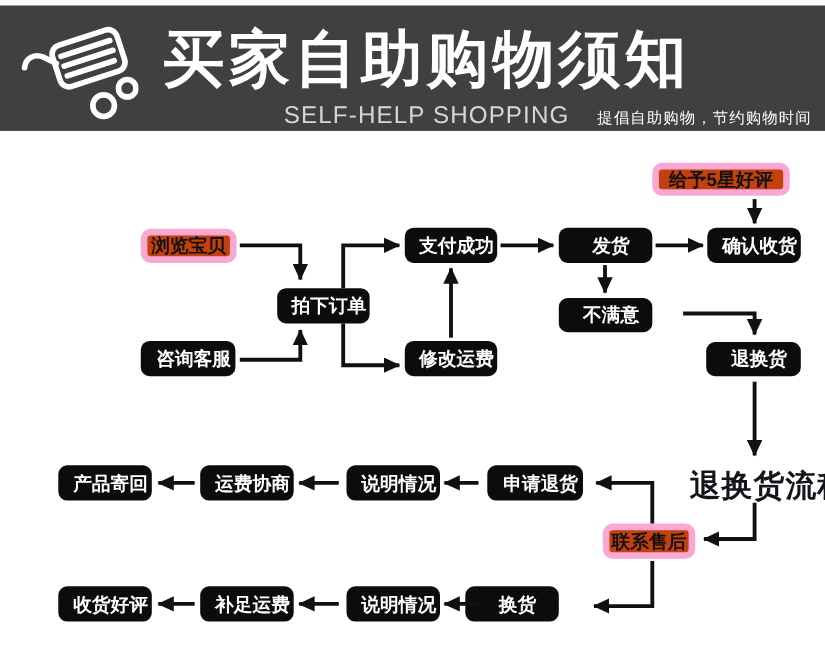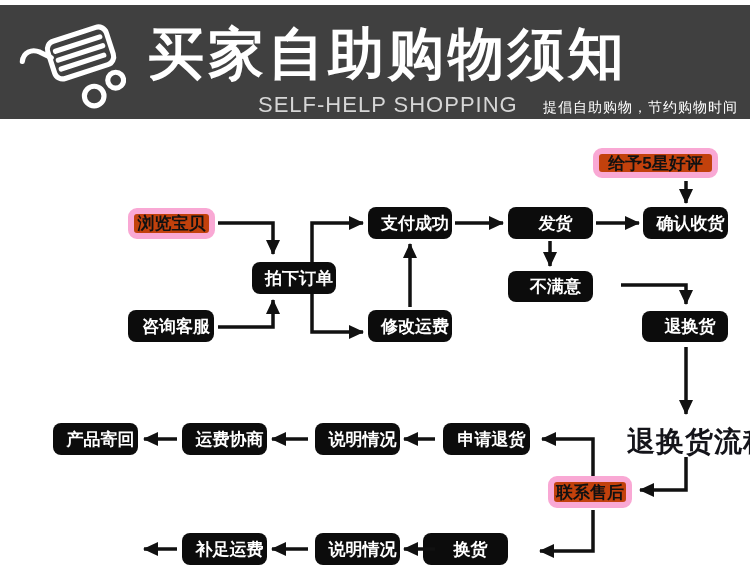--- a/index.html
+++ b/index.html
@@ -91,20 +91,21 @@
   <div class="node solid" style="left:642px;top:311px;width:86px;height:31px">退换货</div>
 
   <div class="node solid" style="left:443px;top:423px;width:87px;height:32px">申请退货</div>
   <div class="node solid" style="left:315px;top:423px;width:85px;height:32px">说明情况</div>
   <div class="node solid" style="left:182px;top:423px;width:85px;height:32px">运费协商</div>
   <div class="node solid" style="left:53px;top:423px;width:85px;height:32px">产品寄回</div>
   <div class="node outline" style="left:548px;top:476px;width:84px;height:32px">联系售后</div>
   <div class="node solid" style="left:423px;top:533px;width:85px;height:32px">换货</div>
   <div class="node solid" style="left:315px;top:533px;width:85px;height:32px">说明情况</div>
   <div class="node solid" style="left:182px;top:533px;width:85px;height:32px">补足运费</div>
+  <div class="node solid" style="left:53px;top:533px;width:85px;height:32px">收货好评</div>
 
   <svg class="arrows" viewBox="0 0 750 587">
     <defs>
       <marker id="ah" markerUnits="userSpaceOnUse" markerWidth="16" markerHeight="14" refX="14" refY="7" orient="auto">
         <path d="M0,0 L15,7 L0,14 Z" fill="#111111"></path>
       </marker>
     </defs>
     <path class="arrow" marker-end="url(#ah)" d="M218,223 L273,223 L273,254"></path>
     <path class="arrow" marker-end="url(#ah)" d="M218,327 L273,327 L273,300"></path>
     <path class="arrow" marker-end="url(#ah)" d="M312,262 L312,223 L363,223"></path>

